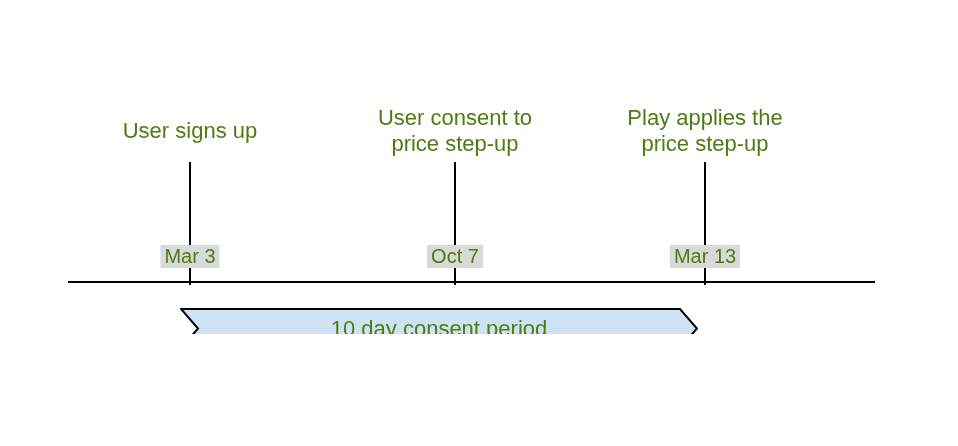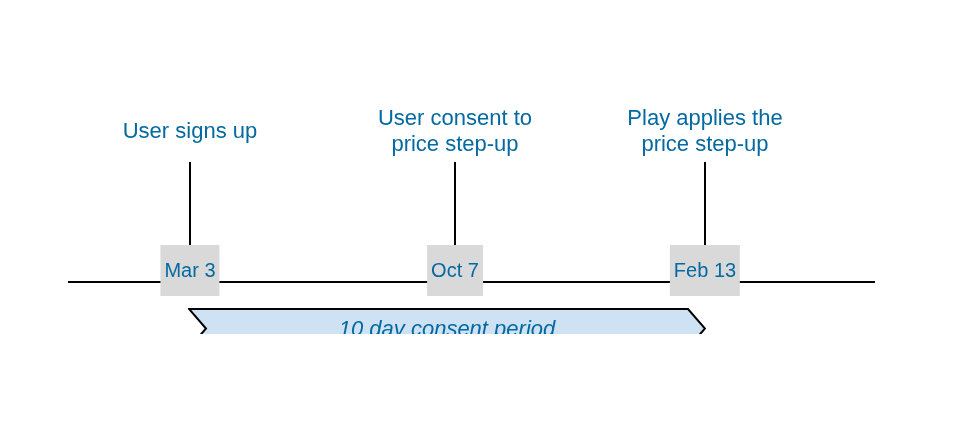--- a/index.html
+++ b/index.html
@@ -7,21 +7,21 @@
     padding: 0;
     background: #ffffff;
   }
   .stage {
     position: relative;
     width: 958px;
     height: 334px;
     background: #ffffff;
     overflow: hidden;
     font-family: "Liberation Sans", "DejaVu Sans", sans-serif;
-    color: #0369a1;
+    color: #4d7c0f;
   }
 
   
   .axis {
     position: absolute;
     left: 68px;
     top: 281px;
     width: 807px;
     height: 2px;
     background: #000000;
@@ -60,32 +60,31 @@
     background: #000000;
   }
   .event-date {
     position: absolute;
     left: var(--x);
     top: 245px;
     transform: translateX(-50%);
     background: #d9d9d9;
     font-size: 20px;
     line-height: 23px;
-    padding: 14px 4px;
+    padding: 0 4px;
     white-space: nowrap;
   }
 
   
   .banner {
     position: absolute;
-    left: 188px;
+    left: 180px;
     top: 308px;
     width: 518px;
     height: 41px;
-    font-style: italic;
   }
   .banner svg {
     position: absolute;
     inset: 0;
     display: block;
   }
   .banner-label {
     position: absolute;
     inset: 0;
     display: flex;
@@ -112,21 +111,21 @@
     <div class="event-label">User consent to
 price step-up</div>
     <div class="event-line"></div>
     <div class="event-date">Oct 7</div>
   </div>
 
   <div class="event event-2">
     <div class="event-label">Play applies the
 price step-up</div>
     <div class="event-line"></div>
-    <div class="event-date">Feb 13</div>
+    <div class="event-date">Mar 13</div>
   </div>
 
   <div class="banner">
     <svg width="518" height="41" viewBox="0 0 518 41">
       <polygon points="1,1 500,1 517,20.5 500,40 1,40 18,20.5" fill="#cfe2f3" stroke="#000000" stroke-width="2" stroke-linejoin="miter"></polygon>
     </svg>
     <div class="banner-label">10 day consent period</div>
   </div>
 
 </div>

